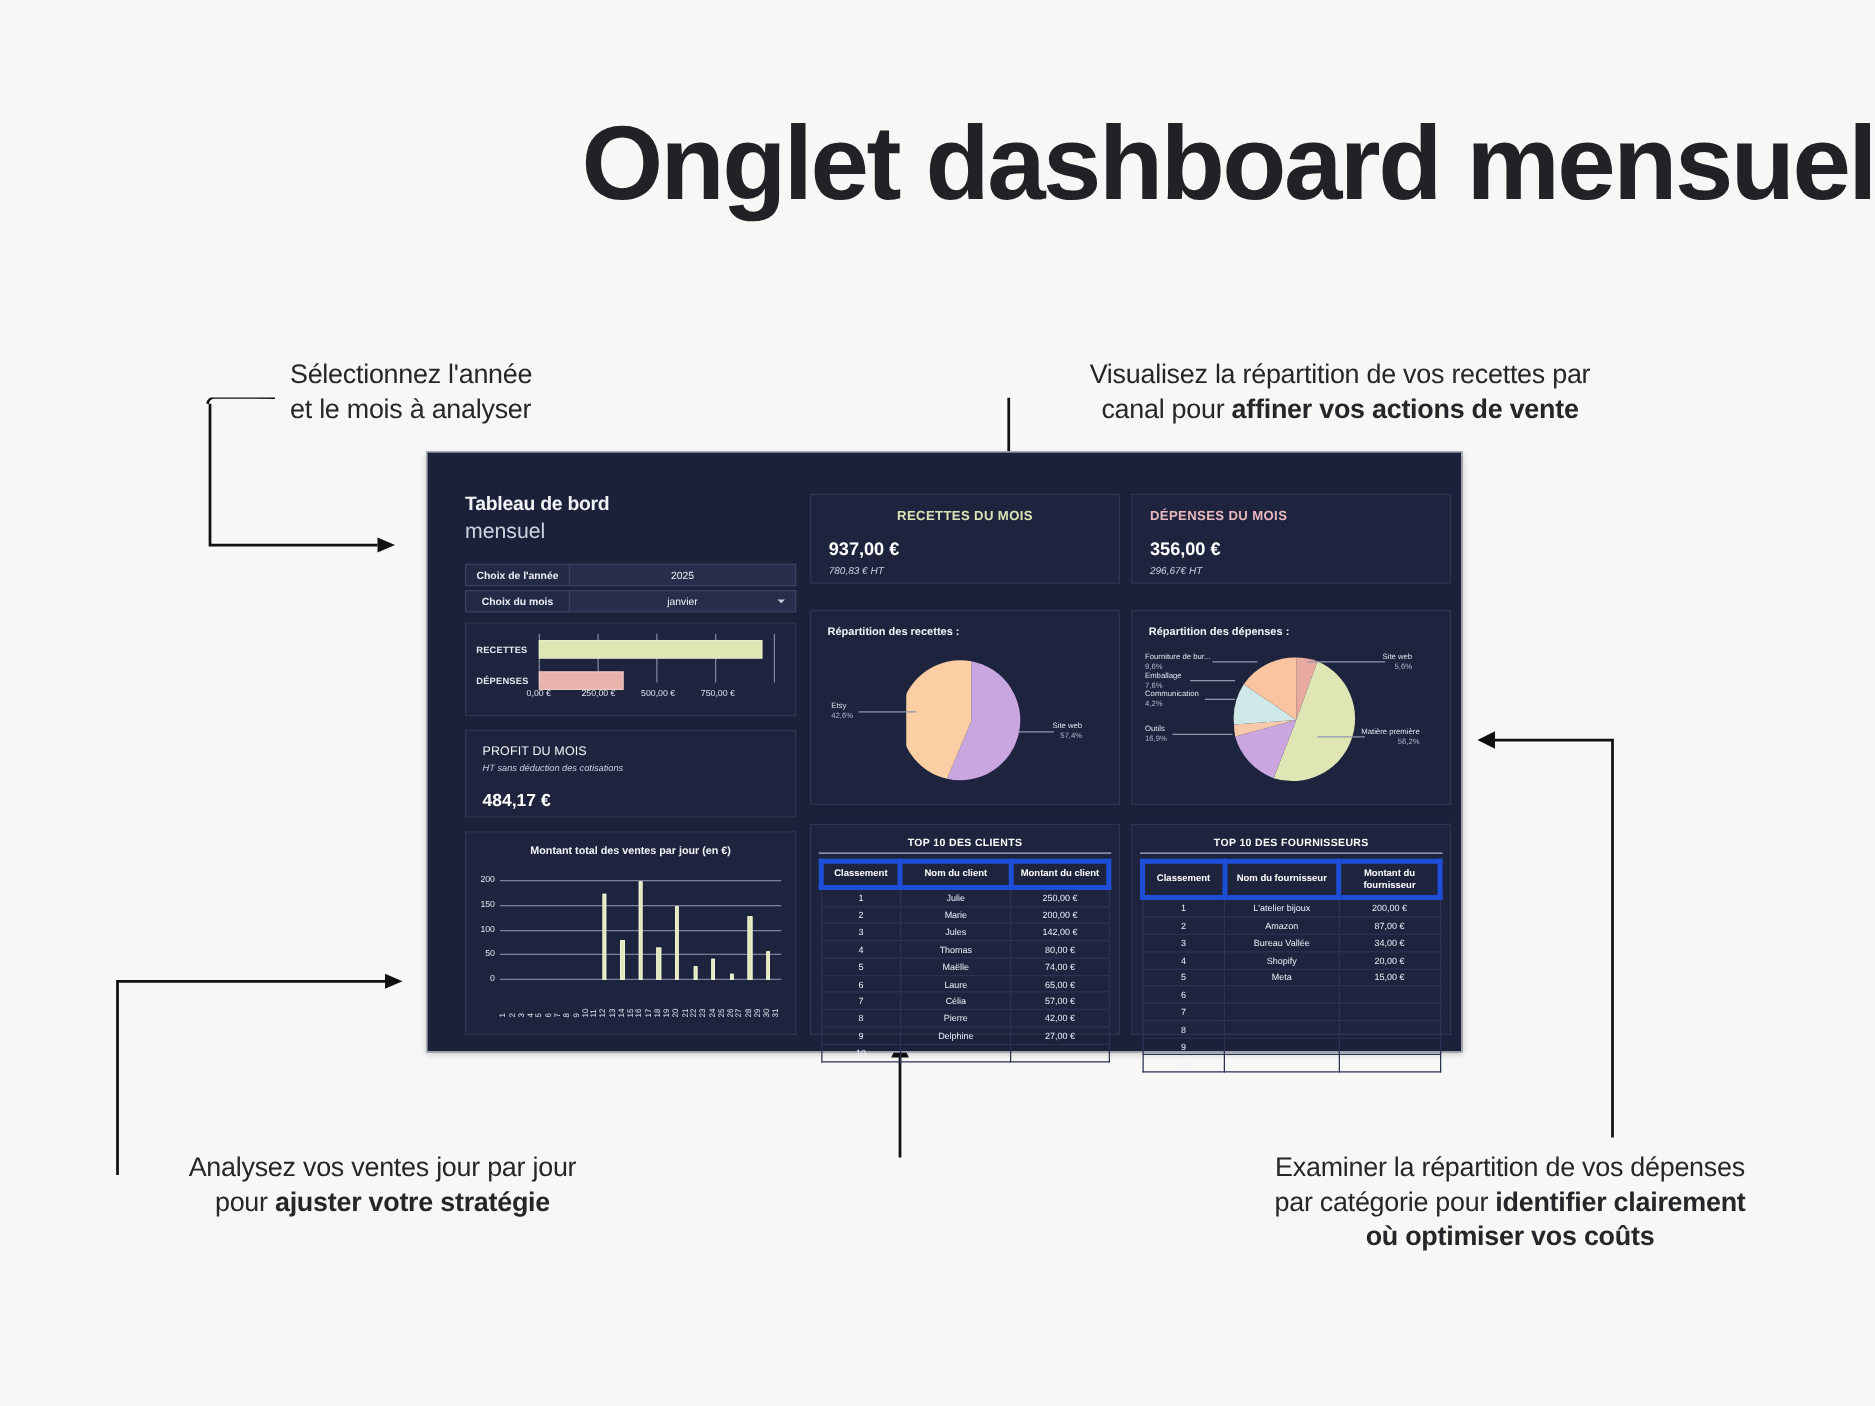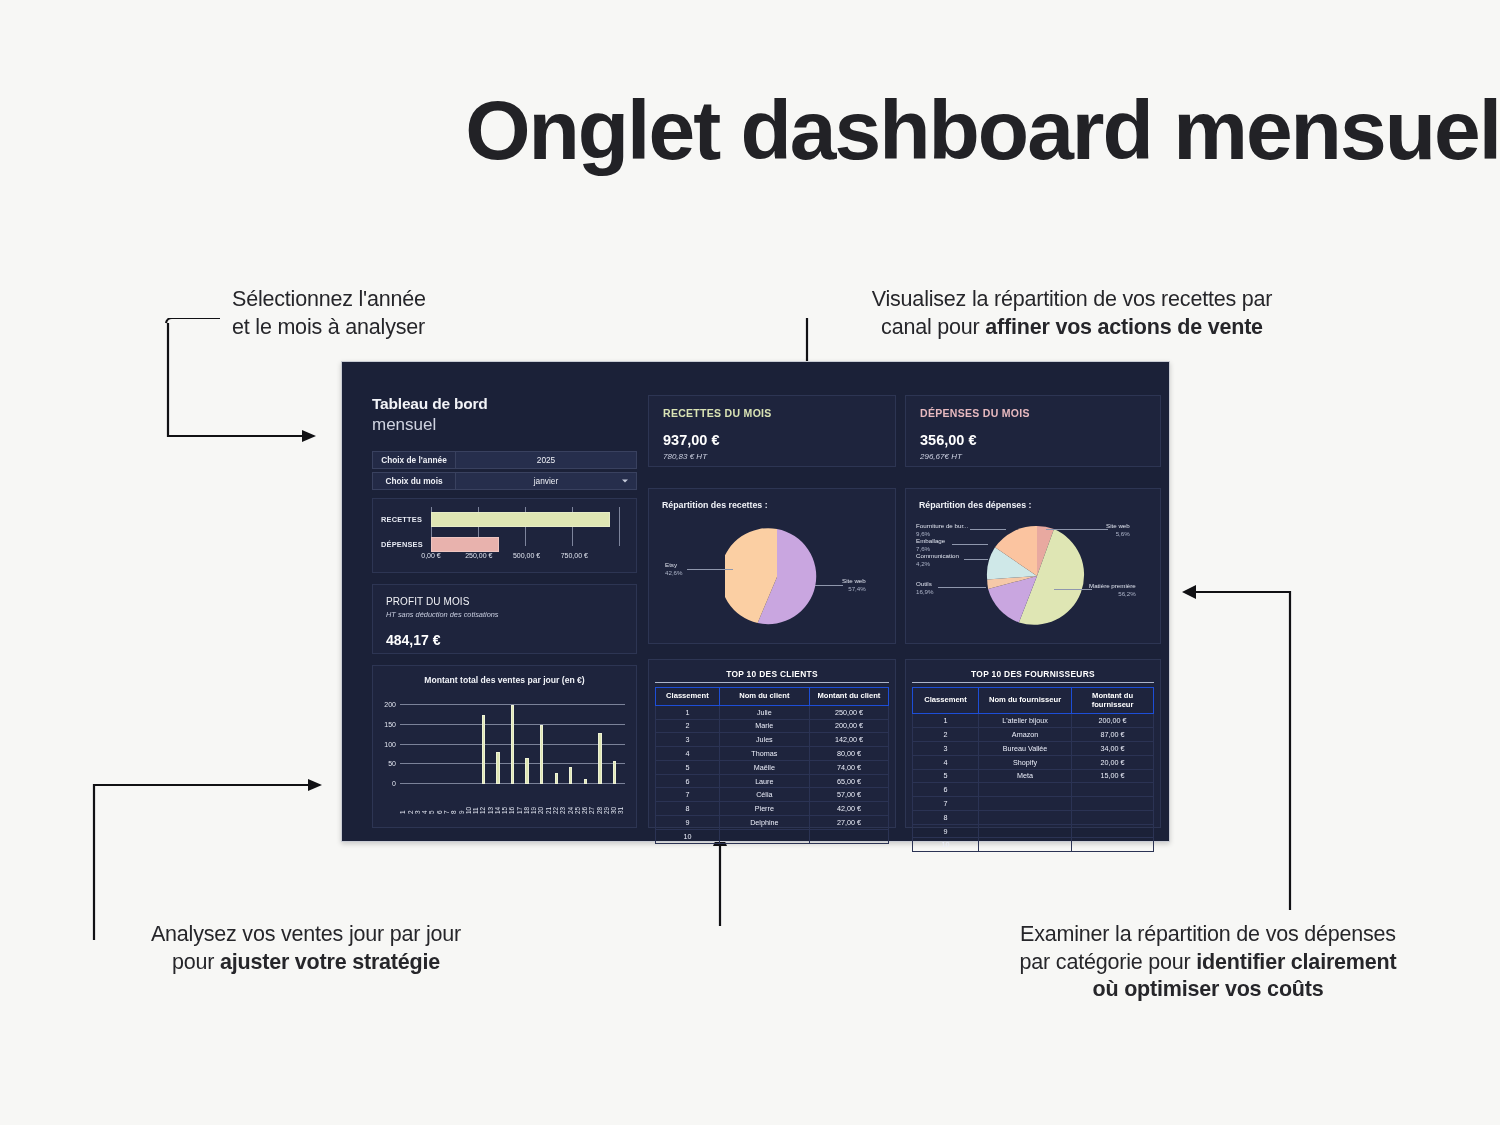--- a/index.html
+++ b/index.html
@@ -116,41 +116,41 @@
   .bc-bar{width:3.4px;background:#dfe6b4;border:0.5px solid #eef2d6;box-sizing:border-box;}
   .bc-xlabels{position:absolute;left:27px;right:11px;top:122px;display:flex;height:26px;}
   .bc-xslot{flex:1;display:flex;justify-content:center;}
   .bc-xlab{font-size:6.4px;color:#dfe3ee;writing-mode:vertical-rl;transform:rotate(180deg);line-height:1;}
 
   
   .kpi{position:absolute;top:24px;height:72px;padding:11px 14px;}
   .kpi .k1{font-size:10.5px;font-weight:700;letter-spacing:.3px;}
   .kpi .k2{font-size:14.5px;font-weight:700;color:#fff;margin-top:13px;}
   .kpi .k3{font-size:8px;font-style:italic;color:#ced2e2;margin-top:4px;}
-  .kpi-rec .k1{color:#d9e3b4;}
+  .kpi-rec .k1{color:#d9e3b4;text-align:center;}
   .kpi-dep .k1{color:#e7b9bf;}
 
   
   .piepanel{position:absolute;top:117px;height:156px;}
   .pie-title{position:absolute;left:13px;top:11px;font-size:8.8px;font-weight:700;color:#f1f3f8;}
   .pielab{position:absolute;font-size:6.2px;line-height:1.25;color:#dfe3ee;white-space:nowrap;}
   .pielab .pv{color:#aeb5c9;}
   .leadline{position:absolute;height:1px;background:#8f97ad;}
 
   
   .tablepanel{position:absolute;top:288px;height:169px;}
   .tbl-title-box{
     margin:5px 6px 0 6px;height:17px;display:flex;align-items:center;justify-content:center;
     font-size:8.4px;font-weight:700;color:#ffffff;letter-spacing:.3px;
     border-bottom:1.5px solid #aeb5c9;
   }
   table.grid{width:calc(100% - 12px);margin:4px 6px 0 6px;border-collapse:collapse;table-layout:fixed;}
   table.grid th{
     font-size:7.6px;font-weight:700;color:#ffffff;padding:4px 2px;text-align:center;
-    border:1px solid #1d4ed8;line-height:1.15;
+    border:4px solid #1d4ed8;line-height:1.15;
   }
   table.grid td{
     font-size:7.2px;color:#eceffa;padding:1.9px 2px;text-align:center;
     border:1px solid #2b3354;height:9px;
   }
   .c-rank{width:27%;}
   .c-name{width:39%;}
   .c-amt{width:34%;}
 </style>
 </head>

